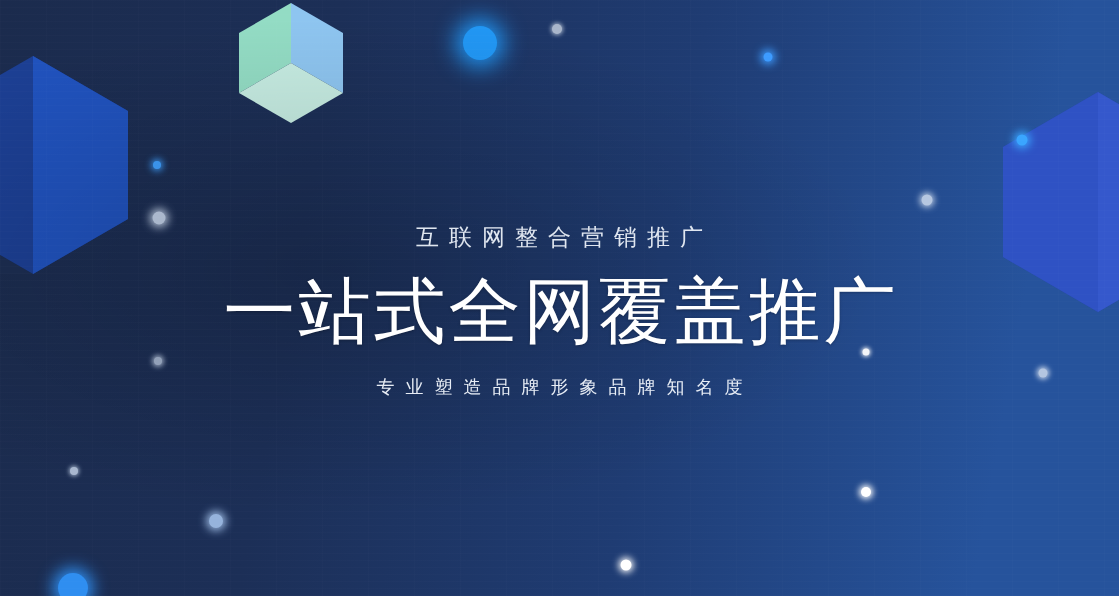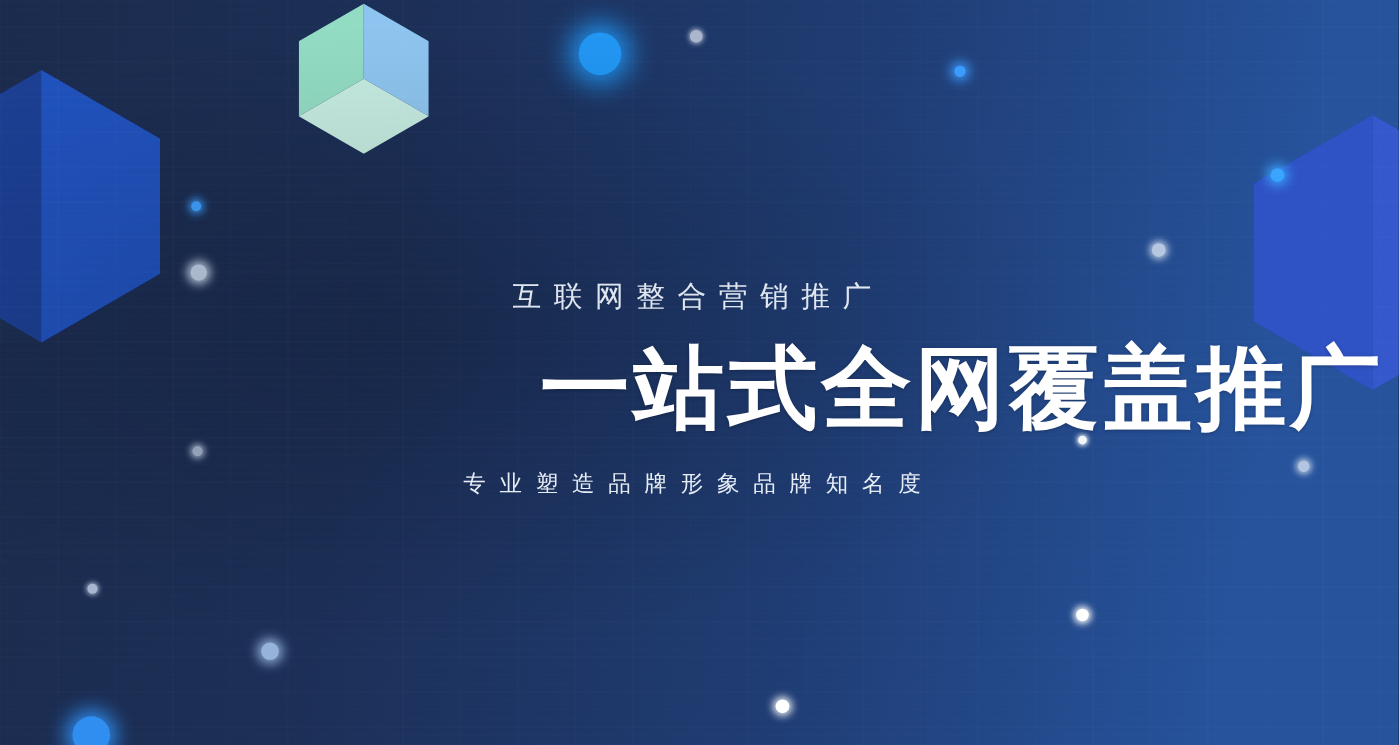--- a/index.html
+++ b/index.html
@@ -64,21 +64,21 @@
   .dot {
     position: absolute;
     border-radius: 50%;
     transform: translate(-50%, -50%);
   }
 
   
   .copy {
     position: absolute;
     left: 0;
-    right: 12px;
+    right: 0;
     top: 222px;
     text-align: center;
     z-index: 5;
   }
   .eyebrow {
     font-size: 23px;
     line-height: 30px;
     letter-spacing: 10px;
     text-indent: 10px;
     color: #e8eef6;
@@ -86,24 +86,23 @@
     opacity: .96;
     white-space: nowrap;
   }
   .headline {
     margin-top: 16px;
     font-size: 72px;
     line-height: 86px;
     letter-spacing: 3px;
     text-indent: 3px;
     color: #ffffff;
-    font-weight: 700;
+    font-weight: 400;
     white-space: nowrap;
     text-shadow: 0 1px 3px rgba(0,0,0,0.25);
-    text-align: right;
   }
   .subline {
     margin-top: 16px;
     font-size: 18px;
     line-height: 34px;
     letter-spacing: 11px;
     text-indent: 11px;
     color: #eef3fa;
     font-weight: 400;
     opacity: .97;

